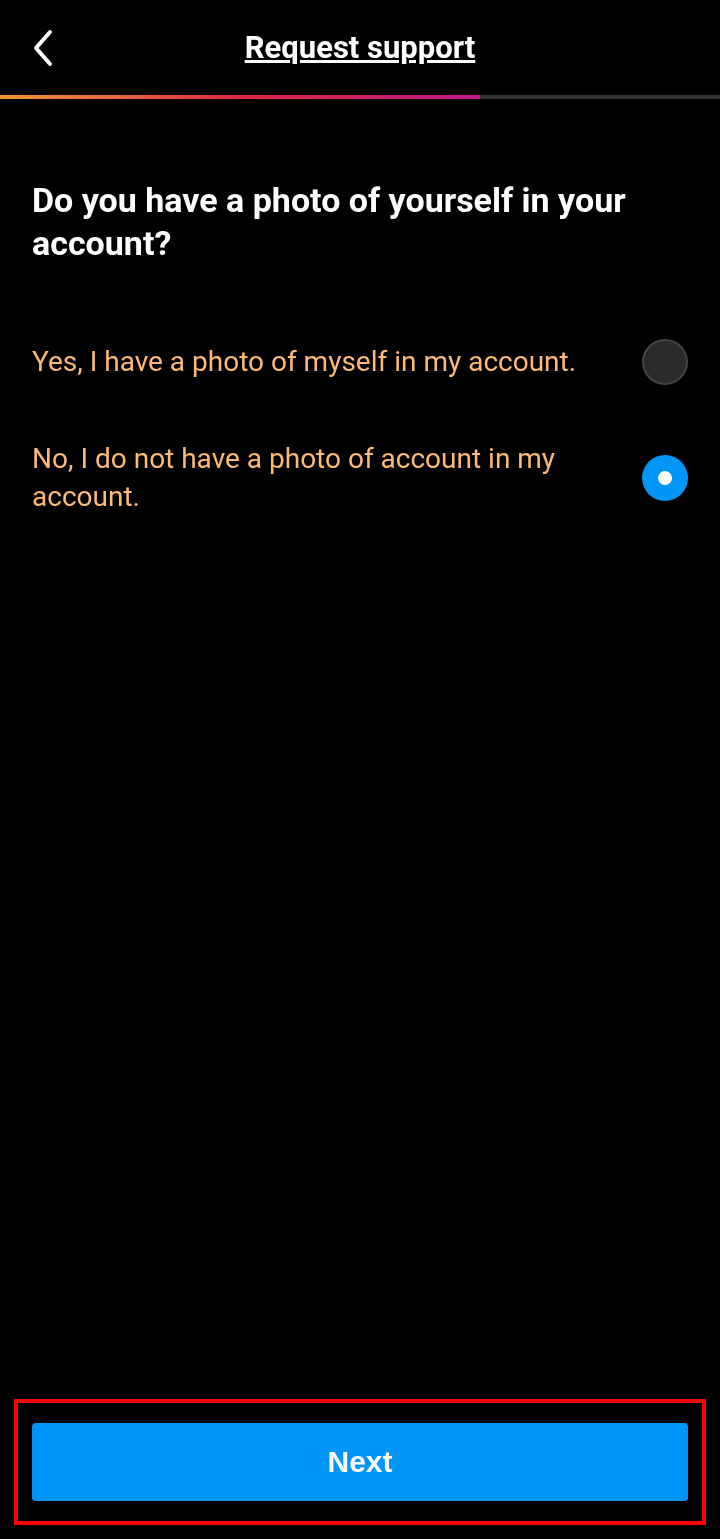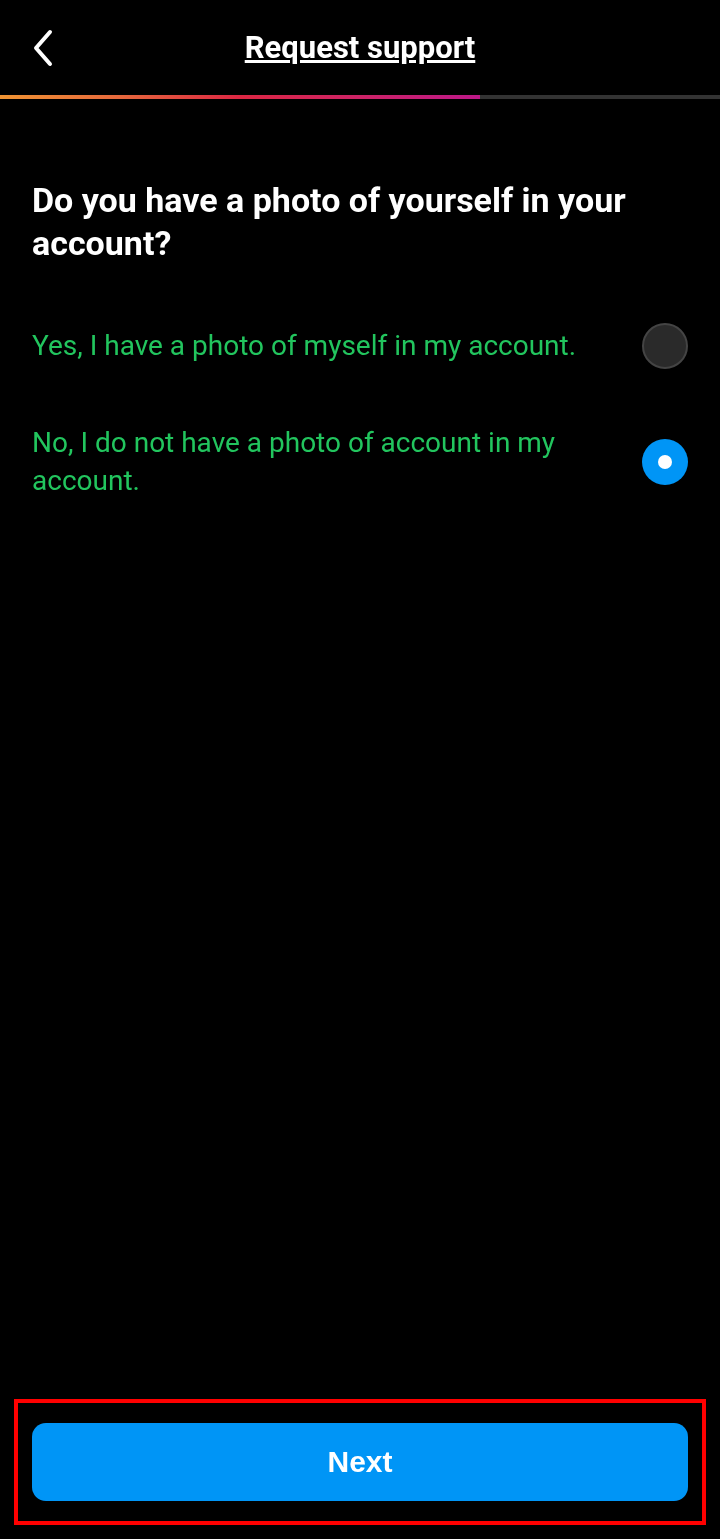--- a/index.html
+++ b/index.html
@@ -70,41 +70,41 @@
     }
     
     .content {
       padding: 80px 32px 0 32px;
     }
     
     .question-title {
       font-size: 34px;
       font-weight: 700;
       line-height: 1.25;
-      margin-bottom: 59px;
+      margin-bottom: 75px;
     }
     
     .question-description {
       font-size: 25px;
       color: #8e8e8e;
       line-height: 1.4;
       margin-bottom: 75px;
     }
     
     .option-row {
       display: flex;
       align-items: center;
       justify-content: space-between;
       margin-bottom: 55px;
       cursor: pointer;
     }
     
     .option-label {
       font-size: 28px;
-      color: #22c55e;
+      color: #fdba74;
       line-height: 1.35;
       flex: 1;
       padding-right: 20px;
     }
     
     .radio-button {
       width: 46px;
       height: 46px;
       border-radius: 50%;
       flex-shrink: 0;
@@ -136,21 +136,21 @@
       right: 14px;
       border: 4px solid #ff0000;
       padding: 20px 14px;
     }
     
     .next-button {
       width: 100%;
       height: 78px;
       background: #0095f6;
       border: none;
-      border-radius: 14px;
+      border-radius: 4px;
       color: #fff;
       font-size: 30px;
       font-weight: 700;
       cursor: pointer;
       display: flex;
       align-items: center;
       justify-content: center;
     }
   </style>
 </head>

